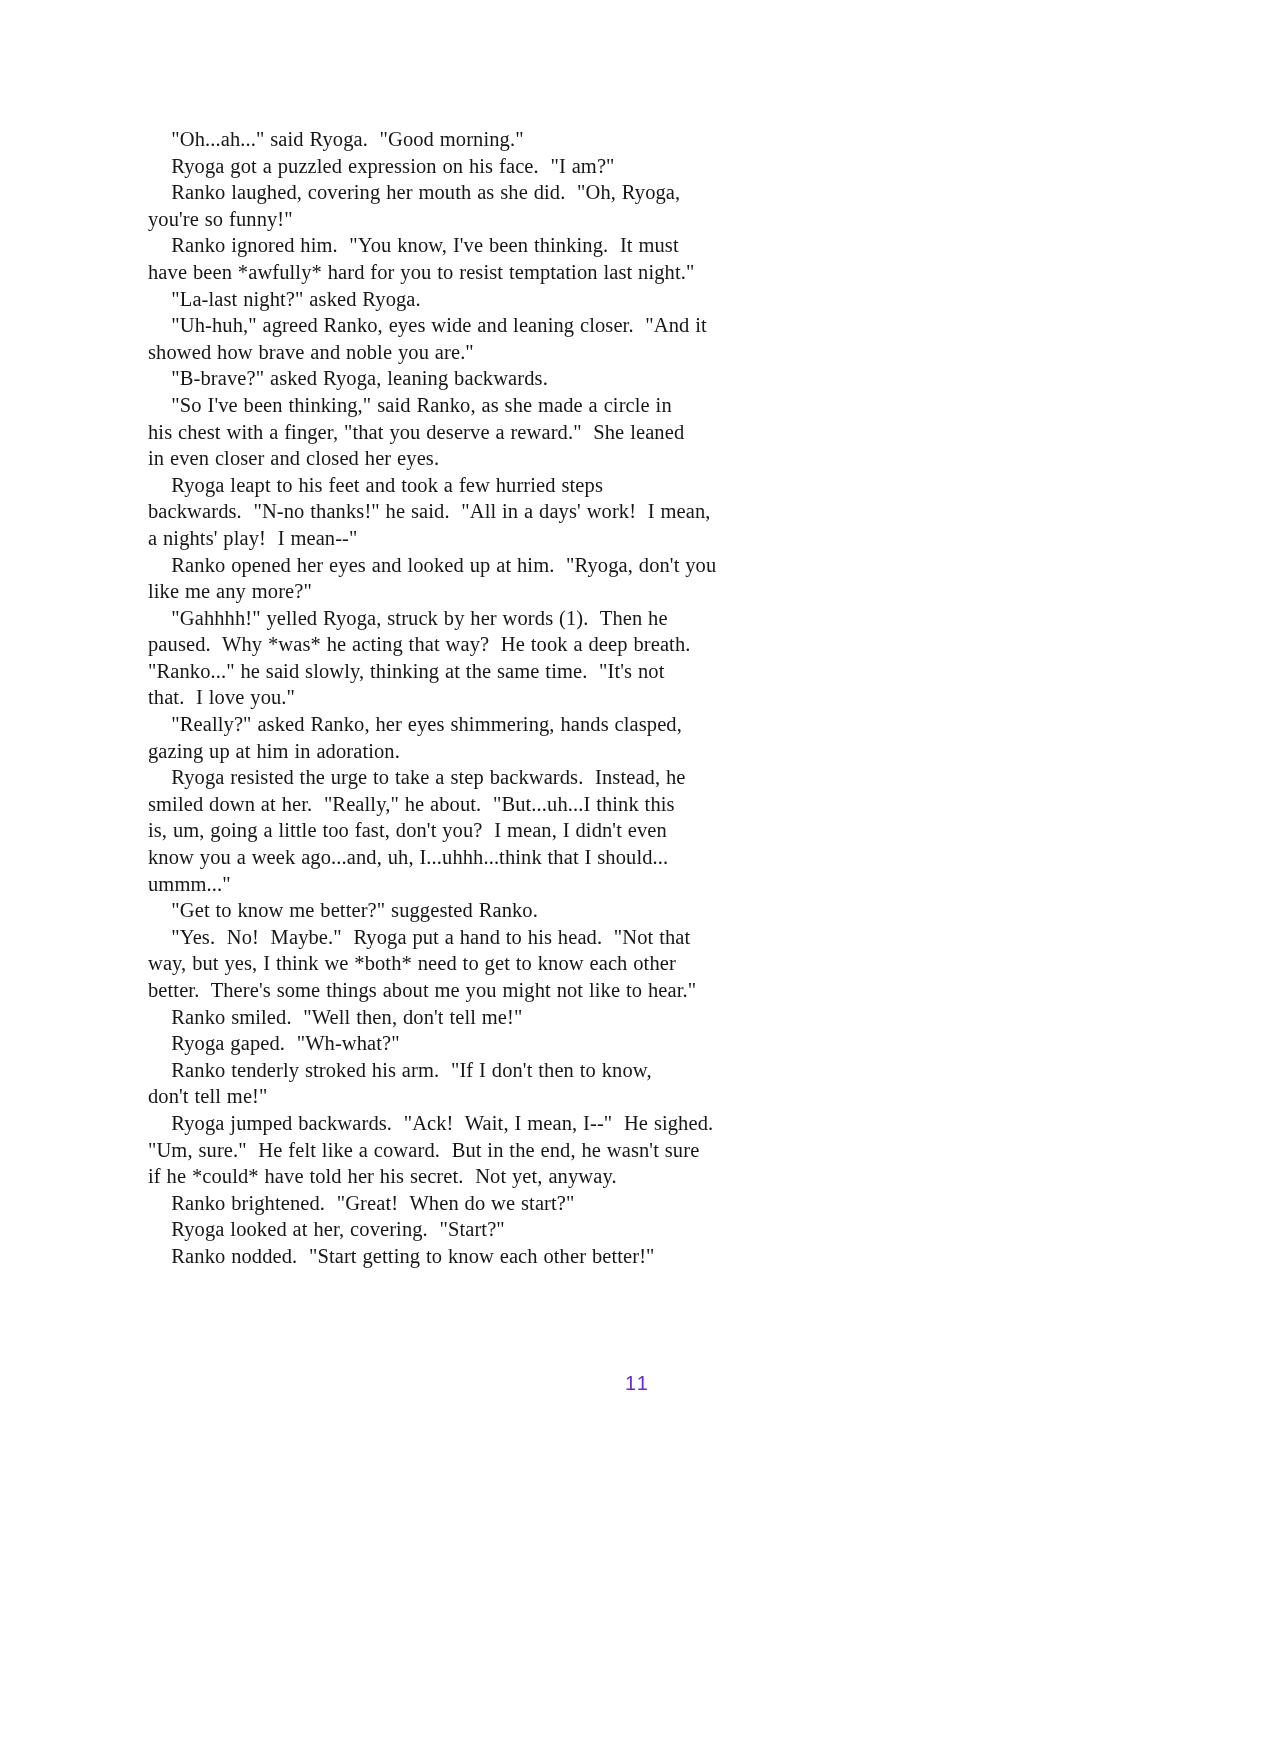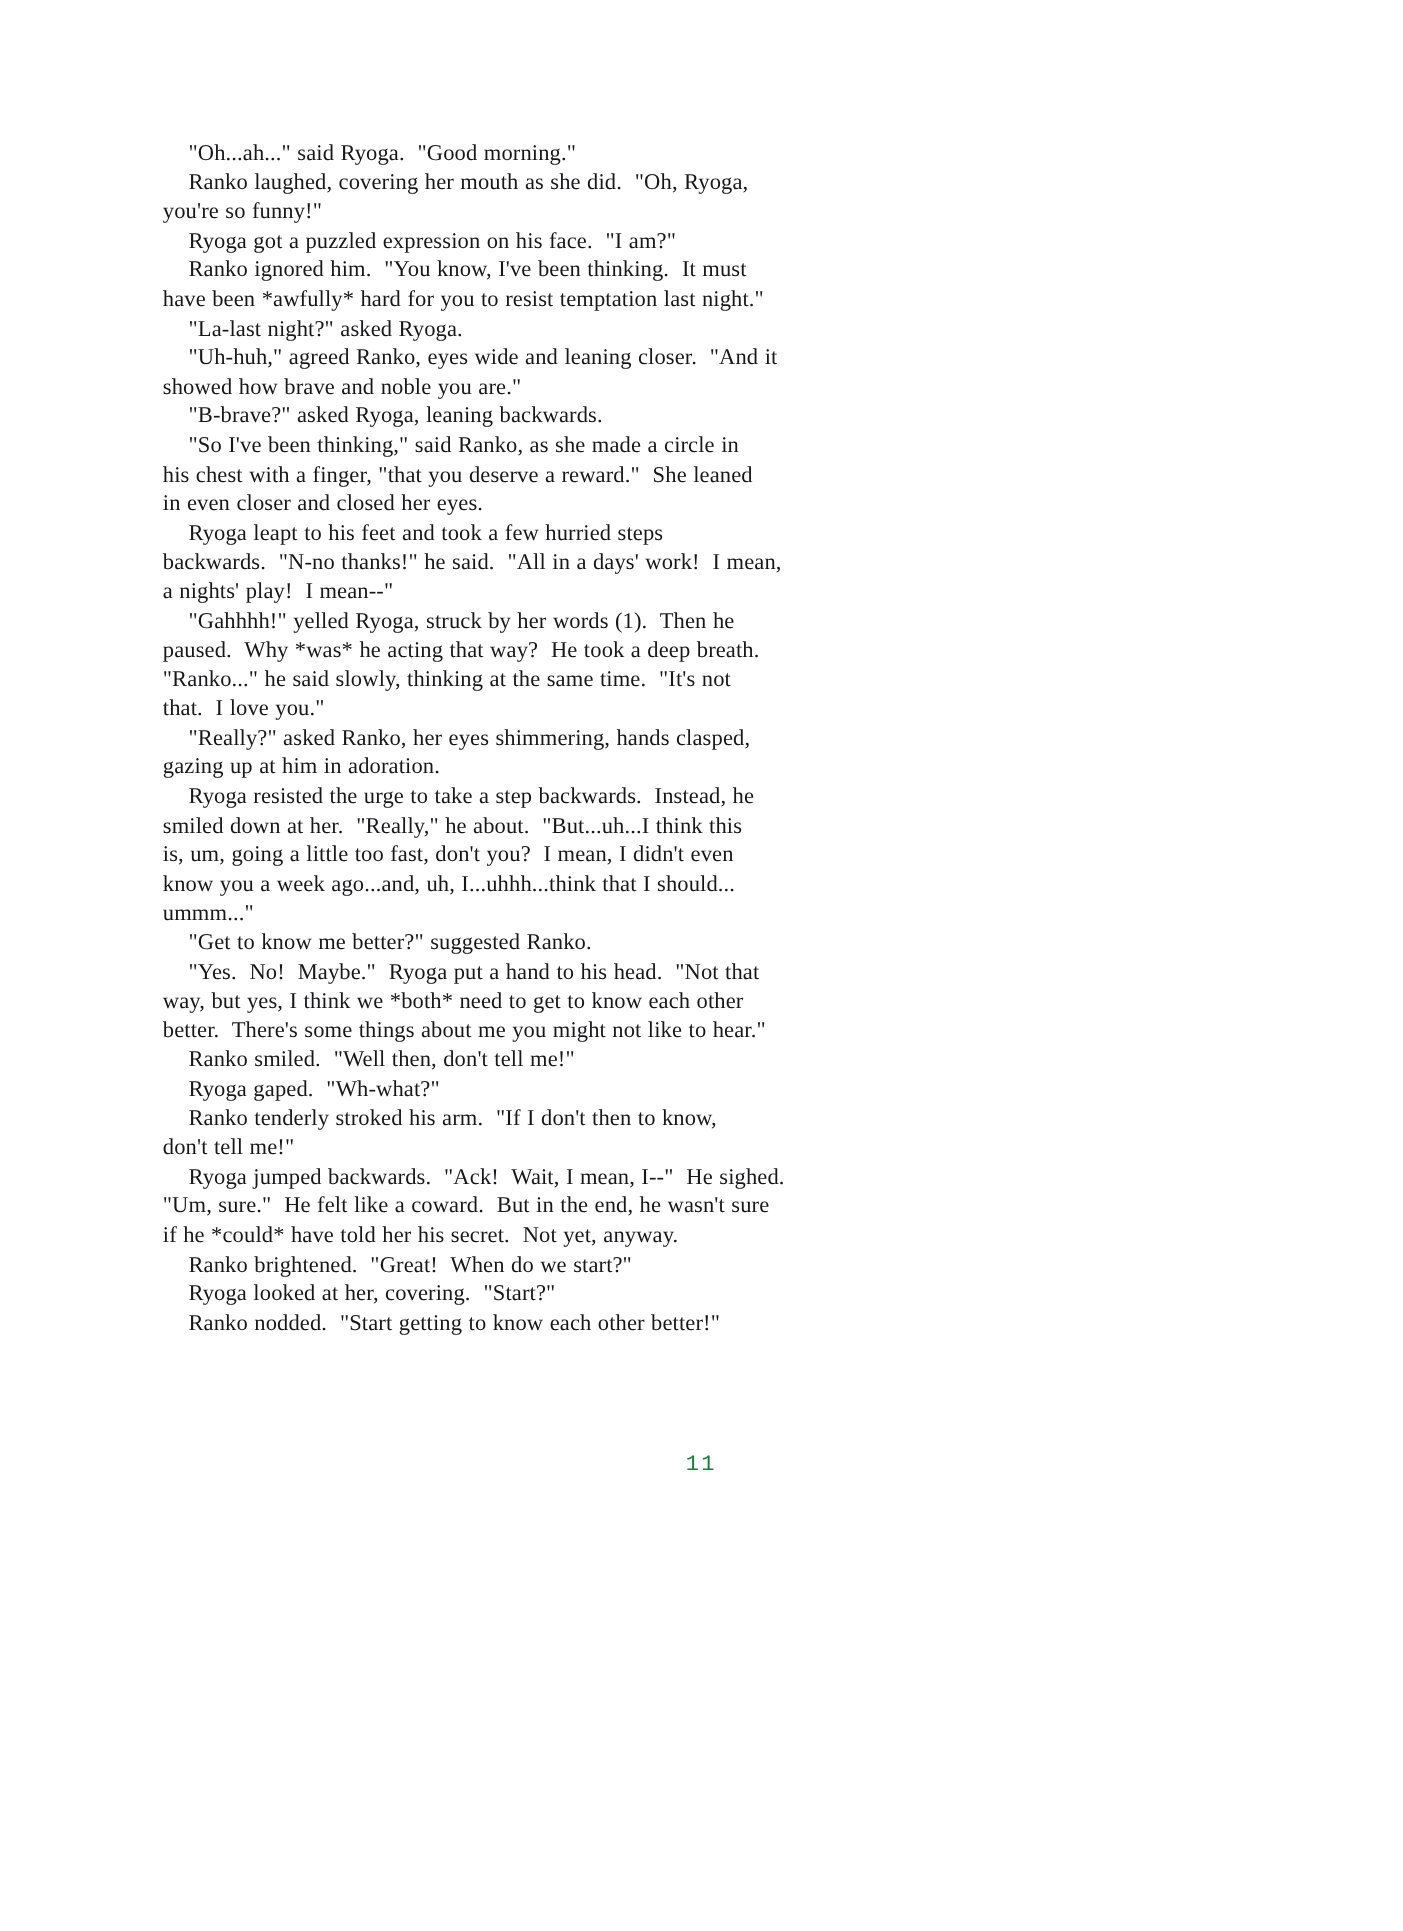--- a/index.html
+++ b/index.html
@@ -34,51 +34,53 @@
     word-spacing: 0.6px;
     color: #17171a;
   }
   .para {
     margin: 0;
     white-space: pre-wrap;
     text-indent: 0;
   }
   .page-number {
     position: absolute;
-    top: 1320px;
+    top: 1372px;
     left: 0;
     width: 1275px;
     text-align: center;
     font-size: 20px;
-    color: #15803d;
+    color: #6d28d9;
     letter-spacing: 2px;
-    font-family: Liberation Mono, monospace;
+    font-family: Liberation Sans, sans-serif;
   }
 </style>
 </head>
 <body>
 
 <div class="page">
   <div class="text-block">
     <p class="para">    "Oh...ah..." said Ryoga.  "Good morning."</p>
+    <p class="para">    Ryoga got a puzzled expression on his face.  "I am?"</p>
     <p class="para">    Ranko laughed, covering her mouth as she did.  "Oh, Ryoga,
 you're so funny!"</p>
-    <p class="para">    Ryoga got a puzzled expression on his face.  "I am?"</p>
     <p class="para">    Ranko ignored him.  "You know, I've been thinking.  It must
 have been *awfully* hard for you to resist temptation last night."</p>
     <p class="para">    "La-last night?" asked Ryoga.</p>
     <p class="para">    "Uh-huh," agreed Ranko, eyes wide and leaning closer.  "And it
 showed how brave and noble you are."</p>
     <p class="para">    "B-brave?" asked Ryoga, leaning backwards.</p>
     <p class="para">    "So I've been thinking," said Ranko, as she made a circle in
 his chest with a finger, "that you deserve a reward."  She leaned
 in even closer and closed her eyes.</p>
     <p class="para">    Ryoga leapt to his feet and took a few hurried steps
 backwards.  "N-no thanks!" he said.  "All in a days' work!  I mean,
 a nights' play!  I mean--"</p>
+    <p class="para">    Ranko opened her eyes and looked up at him.  "Ryoga, don't you
+like me any more?"</p>
     <p class="para">    "Gahhhh!" yelled Ryoga, struck by her words (1).  Then he
 paused.  Why *was* he acting that way?  He took a deep breath.
 "Ranko..." he said slowly, thinking at the same time.  "It's not
 that.  I love you."</p>
     <p class="para">    "Really?" asked Ranko, her eyes shimmering, hands clasped,
 gazing up at him in adoration.</p>
     <p class="para">    Ryoga resisted the urge to take a step backwards.  Instead, he
 smiled down at her.  "Really," he about.  "But...uh...I think this
 is, um, going a little too fast, don't you?  I mean, I didn't even
 know you a week ago...and, uh, I...uhhh...think that I should...

